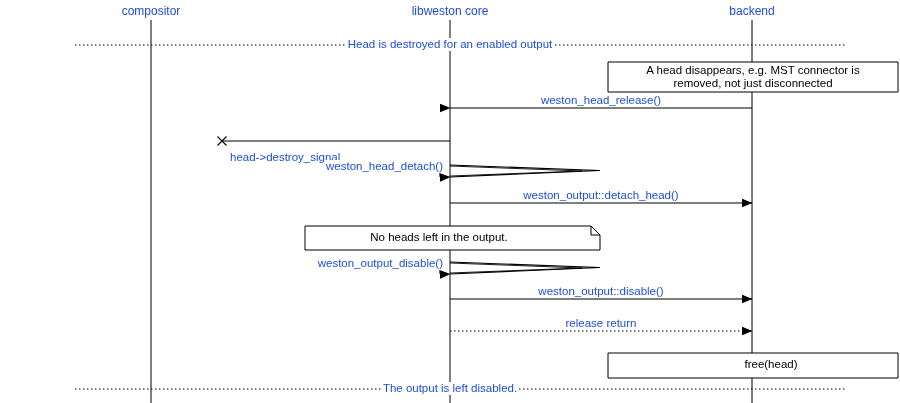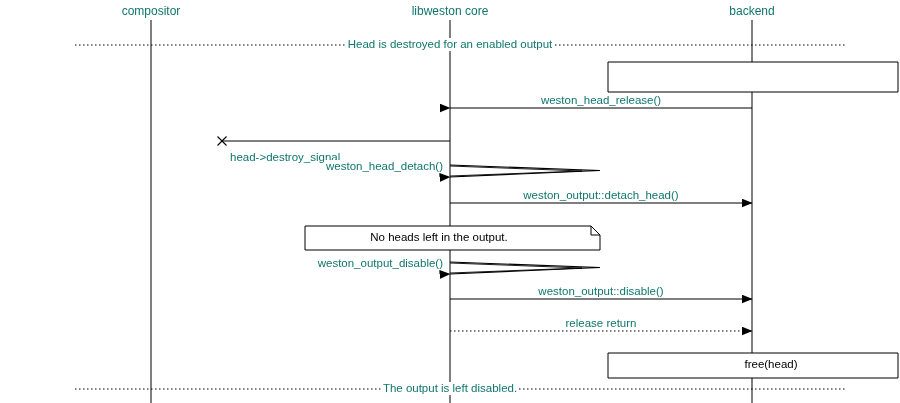--- a/index.html
+++ b/index.html
@@ -8,21 +8,21 @@
     font-family:"Liberation Sans","DejaVu Sans",sans-serif;
     color:#000000;
     overflow:hidden;
   }
   #diagram{position:relative;width:900px;height:403px;background:#fff;}
   #svg-layer{position:absolute;left:0;top:0;width:900px;height:403px;}
   .lbl{
     position:absolute;
     font-size:11.5px;
     line-height:13px;
-    color:#0f766e;
+    color:#1d4ed8;
     white-space:nowrap;
     background:#ffffff;
     padding:0 2px;
   }
   .lbl.center{transform:translateX(-50%);text-align:center;}
   .lbl.right{transform:translateX(-100%);text-align:right;}
   .head-lbl{font-size:12px;}
   .sep-lbl{font-size:11.5px;}
   .note-text{
     position:absolute;
@@ -85,20 +85,22 @@
       <div class="lbl sep-lbl center" style="left: 450px; top: 38px;">Head is destroyed for an enabled output</div>
       <div class="lbl sep-lbl center" style="left: 450px; top: 382px;">The output is left disabled.</div>
       <div class="lbl center" style="left: 601px; top: 94px;">weston_head_release()</div>
       <div class="lbl " style="left: 228px; top: 127px; margin-top: 24px;">head-&gt;destroy_signal</div>
       <div class="lbl right right" style="left: 445px; top: 160px;">weston_head_detach()</div>
       <div class="lbl center" style="left: 601px; top: 189px;">weston_output::detach_head()</div>
       <div class="lbl right right" style="left: 445px; top: 257px;">weston_output_disable()</div>
       <div class="lbl center" style="left: 601px; top: 285px;">weston_output::disable()</div>
       <div class="lbl center" style="left: 601px; top: 317px;">release return</div>
       <div class="note-text" style="left: 608px; top: 64px; width: 290px;">
+        <div>A head disappears, e.g. MST connector is</div>
+        <div>removed, not just disconnected</div>
       </div>
       <div class="note-text" style="left: 305px; top: 231px; width: 268px;">
         <div>No heads left in the output.</div>
       </div>
       <div class="note-text" style="left: 608px; top: 358px; width: 326px;">
         <div>free(head)</div>
       </div>
     </div>
 
 </div>

